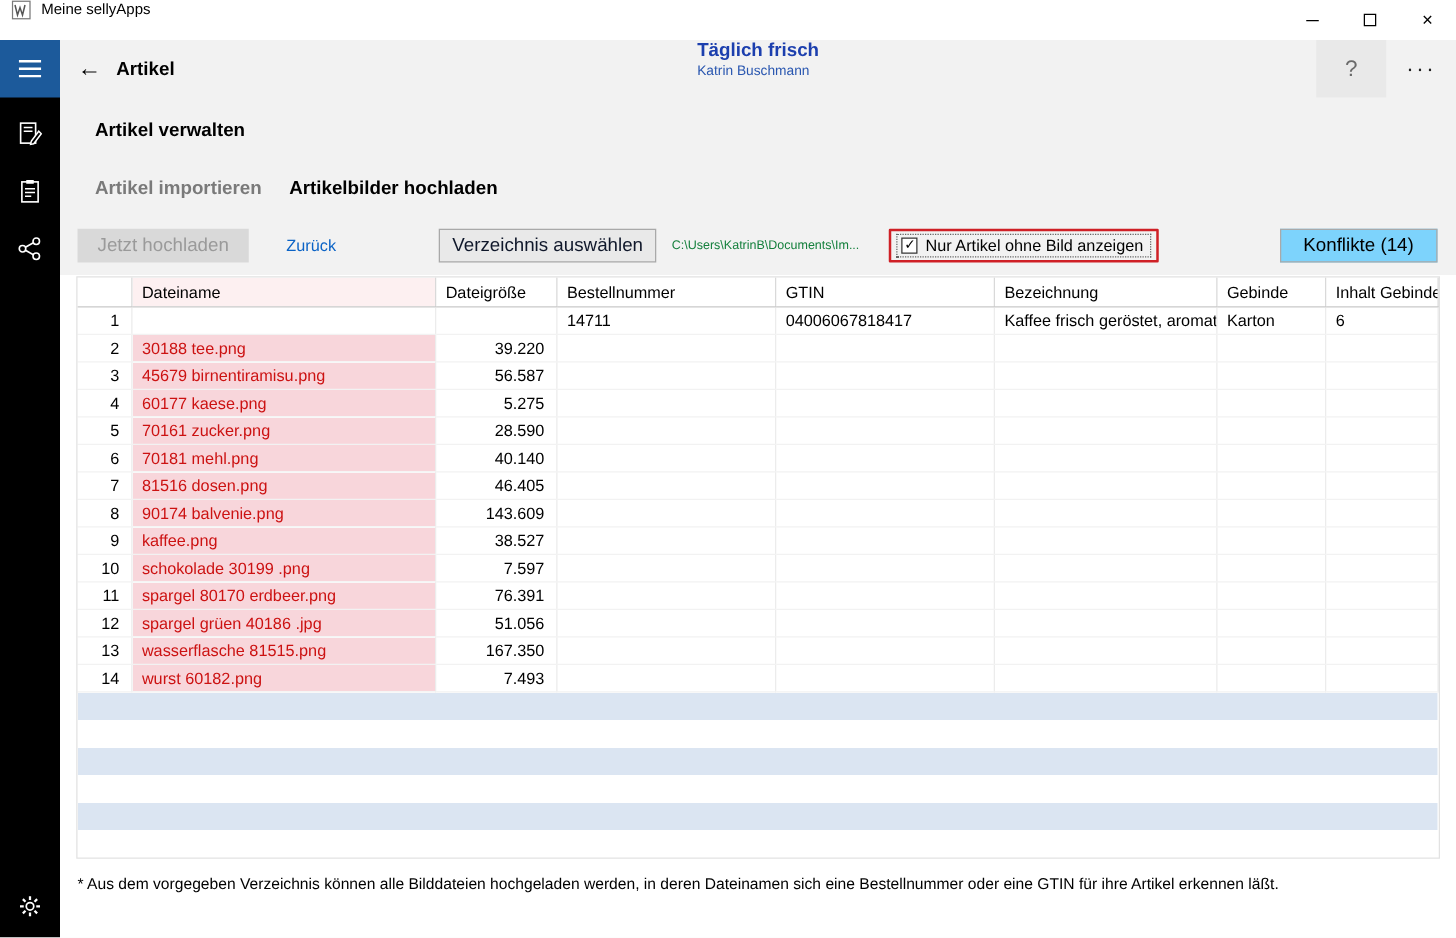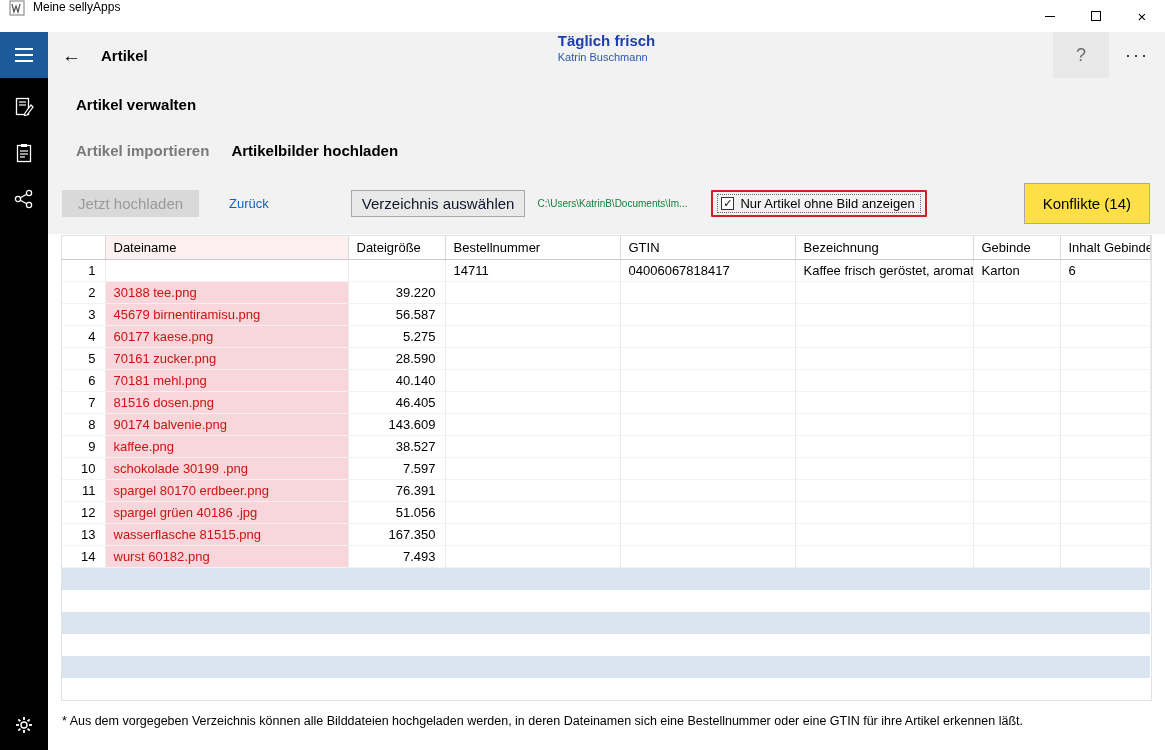--- a/index.html
+++ b/index.html
@@ -22,21 +22,21 @@
   .side-btn { width:48px; height:46px; display:flex; align-items:center; justify-content:center; }
   .hamburger { background:#1c5a9b; }
   .side-spacer { height:6px; }
   .gear-btn { position:absolute; bottom:2px; left:0; }
 
   .main { flex:1; background:#f2f2f2; display:flex; flex-direction:column; min-width:0; }
 
   
   .main-header { height:46px; position:relative; display:flex; align-items:center; flex:0 0 auto; }
   .back-btn { margin-left:14px; font-size:19px; line-height:1; color:#000; }
-  .page-title { margin-left:20px; font-size:15px; font-weight:bold; }
+  .page-title { margin-left:12px; font-size:15px; font-weight:bold; }
   .account-center { position:absolute; left:50%; transform:translateX(-50%); text-align:left; top:0; }
   .account-name { font-size:15px; font-weight:600; color:#1c3fae; }
   .account-user { font-size:11px; color:#2a57b0; margin-top:2px; }
   .header-actions { margin-left:auto; display:flex; height:100%; align-items:stretch; }
   .help-btn { width:56px; background:#e9e9e9; display:flex; align-items:center; justify-content:center;
               font-size:18px; color:#6a6a6a; }
   .more-btn { width:56px; display:flex; align-items:center; justify-content:center;
               font-size:18px; color:#222; letter-spacing:2px; }
 
   
@@ -51,21 +51,21 @@
   .btn { font-size:15px; font-family:inherit; }
   .btn-upload { background:#d9d9d9; color:#9a9a9a; border:none; padding:5px 16px; }
   .link-back { margin-left:30px; color:#0b63c6; font-size:13px; text-decoration:none; }
   .btn-choose { margin-left:82px; background:#e9e9e9; border:1px solid #a9a9a9; padding:4px 10px; color:#0f172a; }
   .dir-path { margin-left:12px; color:#15803d; font-size:10px; white-space:nowrap; }
   .checkbox-highlight { margin-left:24px; border:2px solid #cf2026; border-radius:1px; padding:2px 4px; background:transparent; }
   .checkbox-focus { border:1px dotted #666; padding:1px 5px 1px 3px; display:flex; align-items:center; gap:6px; }
   .checkbox-box { width:13px; height:13px; border:1px solid #333; background:#fff; display:flex;
                   align-items:center; justify-content:center; font-size:11px; line-height:1; color:#000; flex:0 0 auto; }
   .checkbox-label { font-size:13px; white-space:nowrap; }
-  .btn-conflicts { margin-left:auto; background:#fde047; border:1px solid #a9a9a9; padding:11px 18px; color:#000; }
+  .btn-conflicts { margin-left:auto; background:#7dd3fc; border:1px solid #a9a9a9; padding:4px 18px; color:#000; }
 
   
   .table-region { margin-top:10px; background:#fff; flex:1; padding:2px 15px 0 14px; min-height:0; }
   table.grid { border-collapse:collapse; table-layout:fixed; width:1088px; font-size:13px; background:#fff;
                outline:1px solid #e2e2e2; }
   .grid th { text-align:left; font-weight:normal; padding:4px 8px; height:18px; background:#fff;
              border-right:1px solid #d9d9d9; border-bottom:1px solid #c9c9c9; font-size:13px;
              white-space:nowrap; overflow:hidden; }
   .grid th.name-col { background:#fdf0f1; }
   .grid td { padding:2px 8px; height:22px; border-right:1px solid #ececec; border-bottom:1px solid #f2f2f2;

